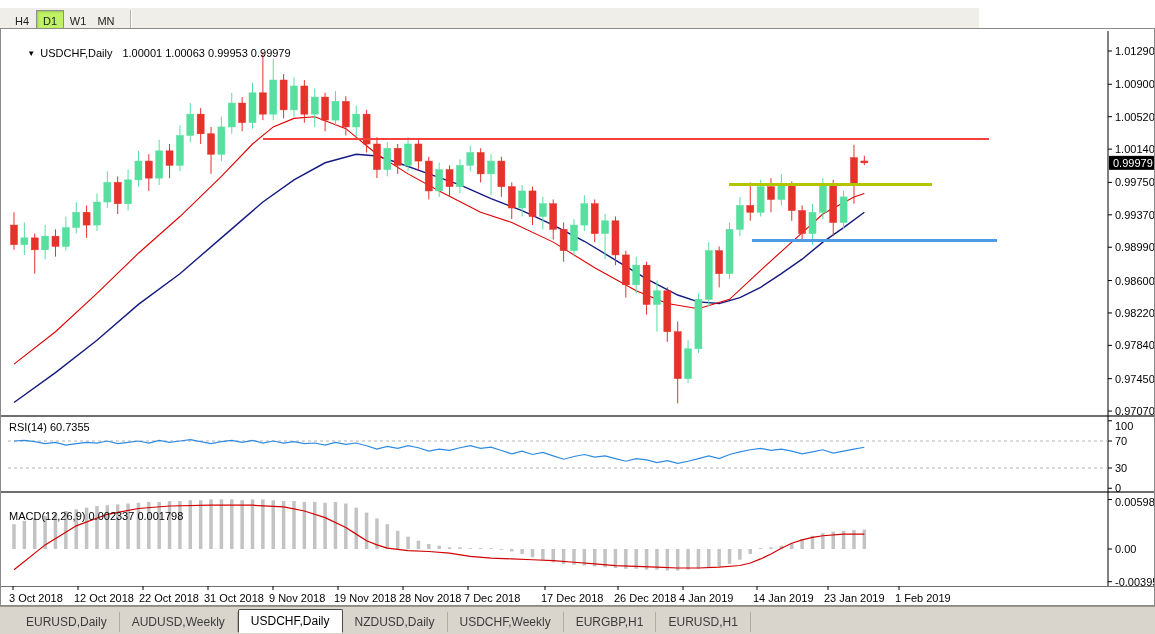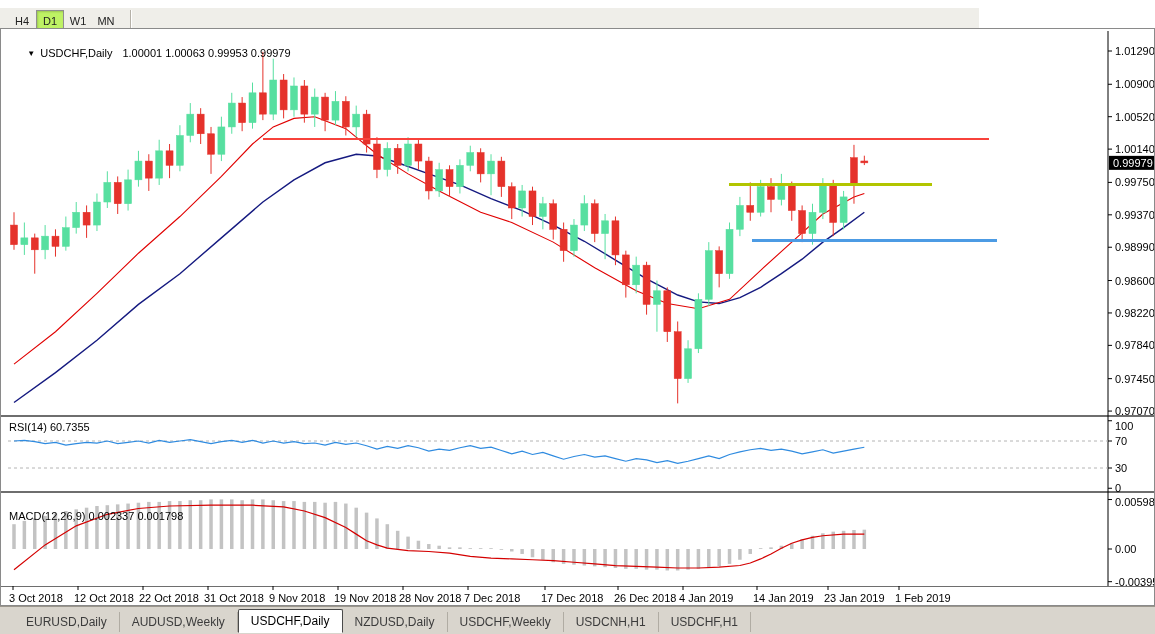--- a/index.html
+++ b/index.html
@@ -399,17 +399,17 @@
     <div class="overlay-label" id="macdlabel">MACD(12,26,9) 0.002337 0.001798</div>
   </div>
 
   <div id="tabbar">
 
   <div class="tab">EURUSD,Daily</div>
       <div class="tab">AUDUSD,Weekly</div>
       <div class="tab active">USDCHF,Daily</div>
       <div class="tab">NZDUSD,Daily</div>
       <div class="tab">USDCHF,Weekly</div>
-      <div class="tab">USDCNH,H1</div>
-      <div class="tab">USDCHF,H1</div>
+      <div class="tab">EURGBP,H1</div>
+      <div class="tab">EURUSD,H1</div>
     </div>
 
 </div>
 
 </body></html>

